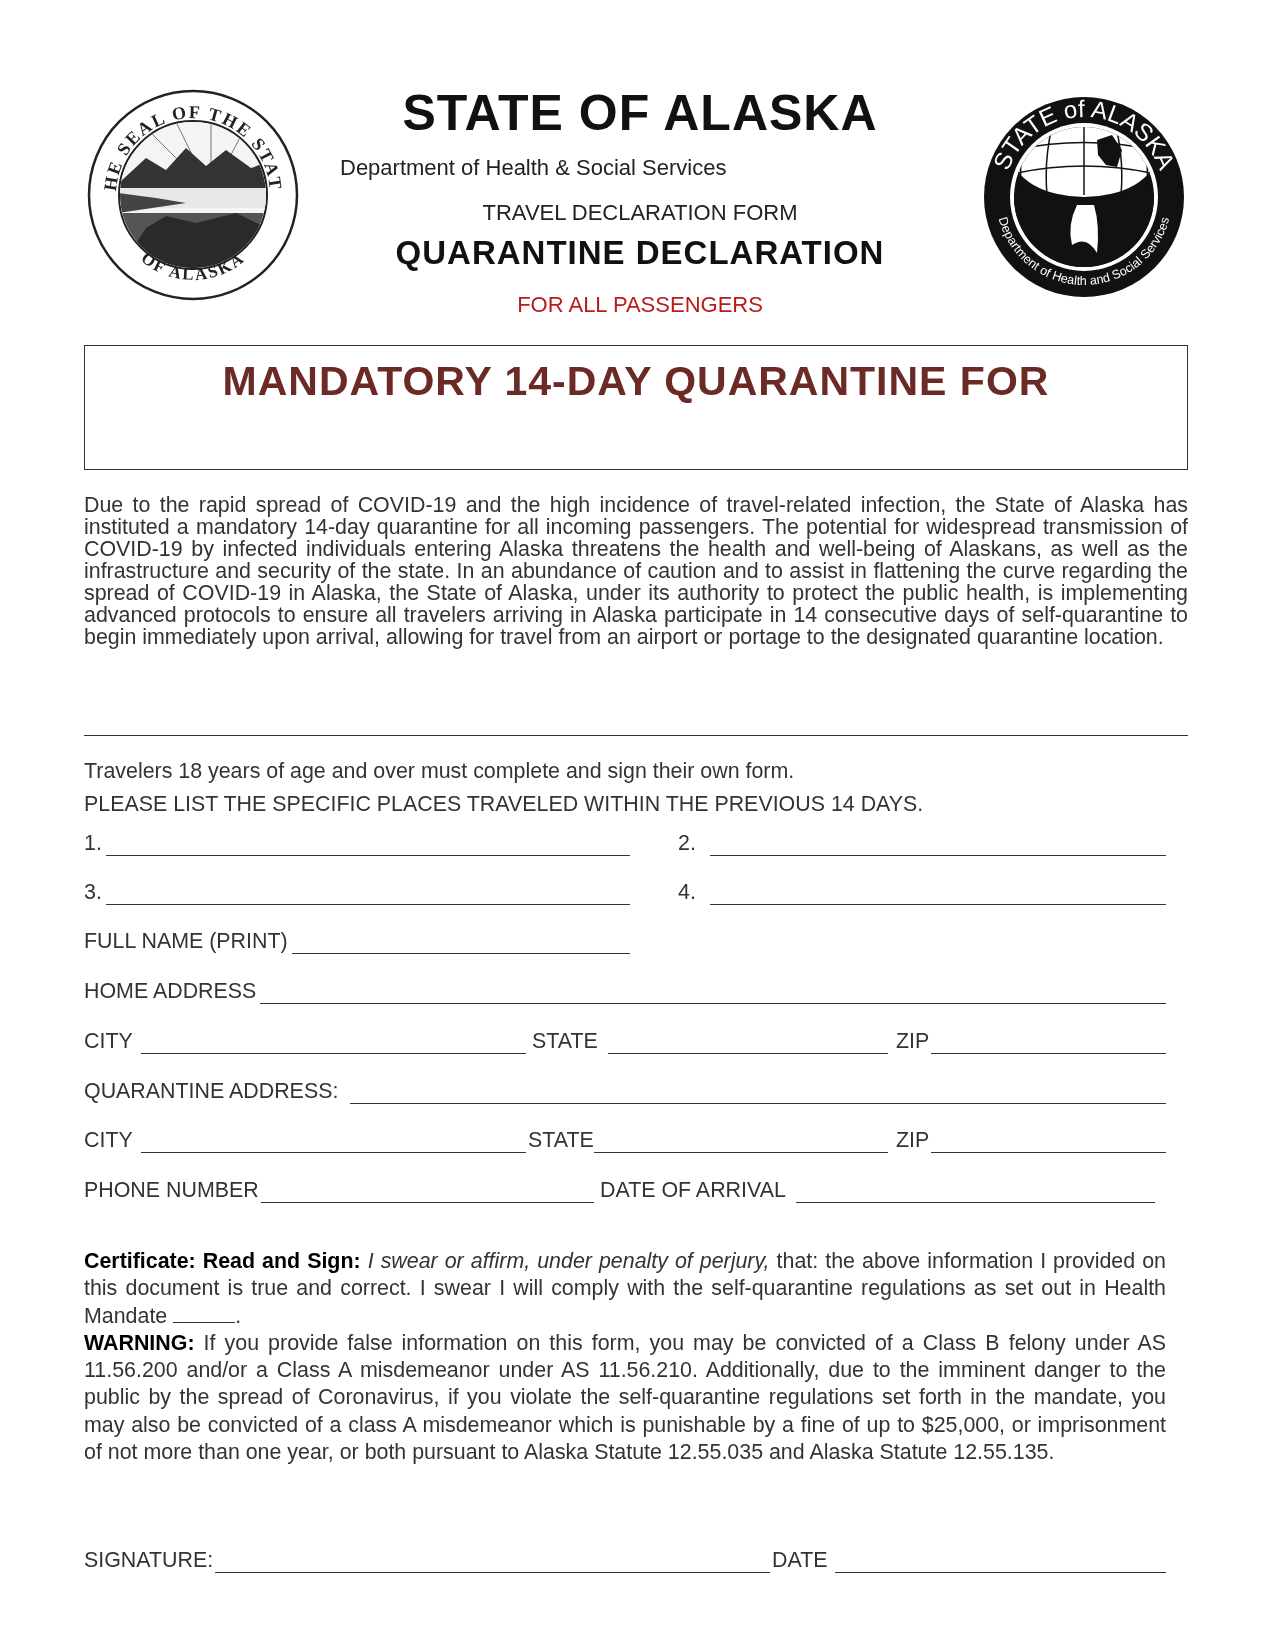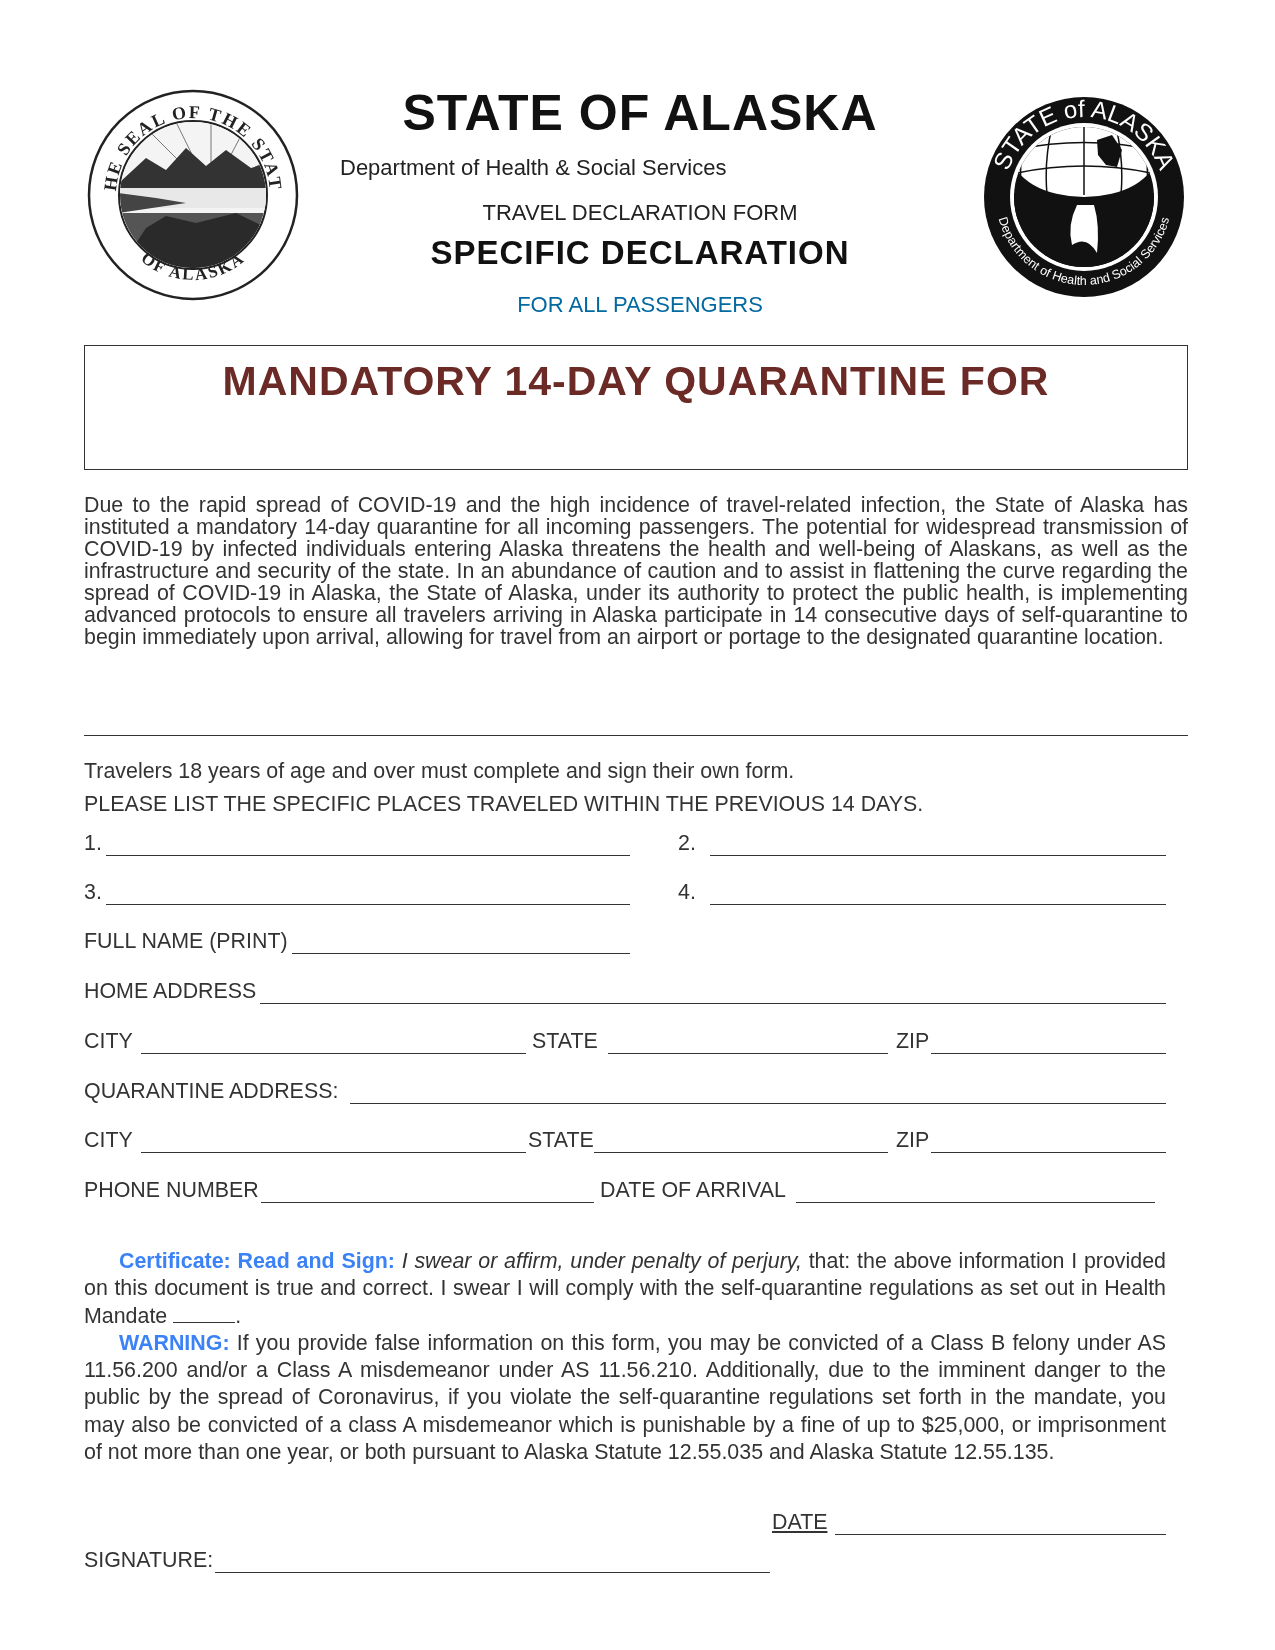--- a/index.html
+++ b/index.html
@@ -7,21 +7,21 @@
     width: 1275px; height: 1650px; position: relative; overflow: hidden;
     font-family: "Liberation Sans", sans-serif; color: #2a2a2a;
   }
   .abs { position: absolute; }
 
   
   .h-title { left: 340px; top: 84px; width: 600px; font-size: 50px; font-weight: bold; color: #111; letter-spacing: 1px; text-align:center; }
   .h-dept { left: 340px; top: 155px; width: 600px; font-size: 22px; color: #222; }
   .h-form { left: 340px; top: 200px; width: 600px; font-size: 22px; color: #222; text-align:center; }
   .h-mand { left: 340px; top: 234px; width: 600px; font-size: 33px; font-weight: bold; color: #111; letter-spacing: 1px; text-align:center; }
-  .h-all { left: 340px; top: 292px; width: 600px; font-size: 22px; color: #0369a1; text-align:center; }
+  .h-all { left: 340px; top: 292px; width: 600px; font-size: 22px; color: #b91c1c; text-align:center; }
 
   .seal { left: 86px; top: 88px; width: 214px; height: 214px; }
   .dhss { left: 982px; top: 95px; width: 204px; height: 204px; }
 
   
   .banner {
     left: 84px; top: 345px; width: 1104px; height: 125px;
     border: 1.5px solid #333; box-sizing: border-box;
   }
   .banner-line { width: 100%; text-align: center; font-size: 41px; font-weight: bold; color: #6b2a26; letter-spacing: 1px; }
@@ -40,21 +40,21 @@
   
   .field { position: absolute; display: flex; align-items: flex-end; font-size: 21.4px; color: #333; height: 28px; }
   .field .lbl { white-space: nowrap; }
   .field .line { flex: 1; border-bottom: 1.5px solid #333; margin-left: 4px; height: 20px; }
 
   
   .cert {
     left: 84px; top: 1248px; width: 1082px; font-size: 21.4px; line-height: 27.3px;
     text-align: justify; color: #333;
   }
-  .cert b { color: #3b82f6; margin-left: 35px; }
+  .cert b { color: #000000; }
   .blank { display:inline-block; width: 62px; border-bottom: 1.5px solid #333; height: 18px; vertical-align: baseline; }
 </style>
 </head>
 <body>
 
 <div class="abs seal">
   <svg width="214" height="214" viewBox="0 0 214 214">
     <circle cx="107" cy="107" r="104" fill="none" stroke="#222" stroke-width="2.5"></circle>
     <circle cx="107" cy="107" r="74" fill="#fff" stroke="#222" stroke-width="2"></circle>
     <defs>
@@ -84,21 +84,21 @@
       <polygon points="33,105 70,110 100,115 33,125" fill="#444"></polygon>
       <rect x="33" y="125" width="148" height="60" fill="#555"></rect>
       <polygon points="60,140 80,128 110,135 150,125 181,140 181,181 33,181" fill="#2a2a2a"></polygon>
     </g>
   </svg>
 </div>
 
 <div class="abs h-title">STATE OF ALASKA</div>
 <div class="abs h-dept">Department of Health &amp; Social Services</div>
 <div class="abs h-form">TRAVEL DECLARATION FORM</div>
-<div class="abs h-mand">SPECIFIC DECLARATION</div>
+<div class="abs h-mand">QUARANTINE DECLARATION</div>
 <div class="abs h-all">FOR ALL PASSENGERS</div>
 
 <div class="abs dhss">
   <svg width="204" height="204" viewBox="0 0 204 204">
     <circle cx="102" cy="102" r="100" fill="#111"></circle>
     <circle cx="102" cy="102" r="74" fill="#fff"></circle>
     <circle cx="102" cy="102" r="70" fill="#111"></circle>
     <defs>
       <path id="logoTop" d="M 22 102 A 80 80 0 0 1 182 102"></path>
       <path id="logoBot" d="M 14 102 A 88 88 0 0 0 190 102"></path>
@@ -210,16 +210,16 @@
 <div class="abs cert">
   <b>Certificate: Read and Sign:</b>
   <span> </span><i>I swear or affirm, under penalty of perjury,</i><span> that: the above information I provided on this document is true and correct.  I swear I will comply with the self-quarantine regulations as set out in Health Mandate </span><span class="blank"></span><span>.</span><br>
   <b>WARNING:</b><span>  If you provide false information on this form, you may be convicted of a Class B felony under AS 11.56.200 and/or a Class A misdemeanor under AS 11.56.210.  Additionally, due to the imminent danger to the public by the spread of Coronavirus, if you violate the self-quarantine regulations set forth in the mandate, you may also be convicted of a class A misdemeanor which is punishable by a fine of up to $25,000, or imprisonment of not more than one year, or both pursuant to Alaska Statute 12.55.035 and Alaska Statute 12.55.135.</span>
 </div>
 
 <div class="field" style="left:84px; top:1545px; width:686px;">
   <span class="lbl">SIGNATURE:</span>
   <span class="line" style="margin-left:2px;"></span>
 </div>
-<div class="field" style="left:772px; top:1507px; width:394px;text-decoration:underline;">
+<div class="field" style="left:772px; top:1545px; width:394px;">
   <span class="lbl">DATE</span>
   <span class="line" style="margin-left:8px;"></span>
 </div>
 
 </body></html>

